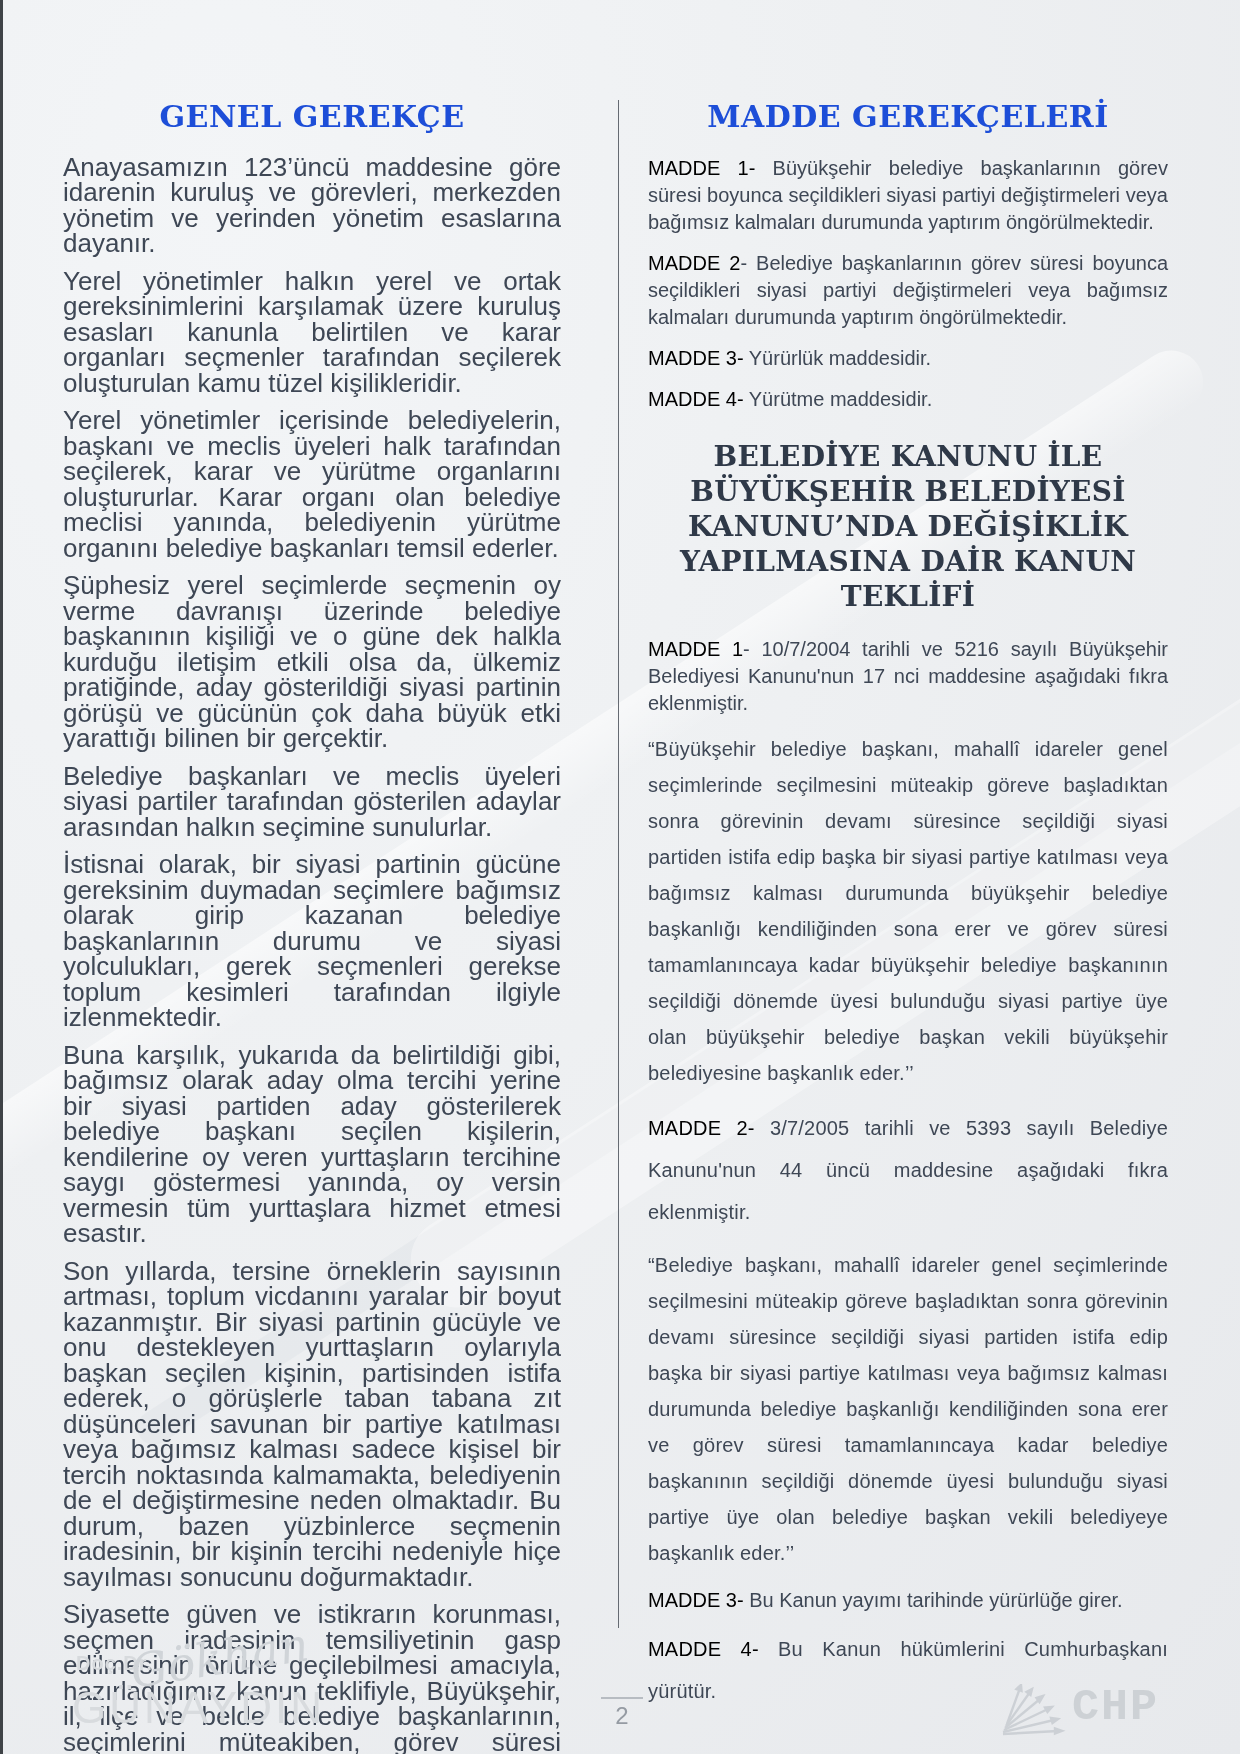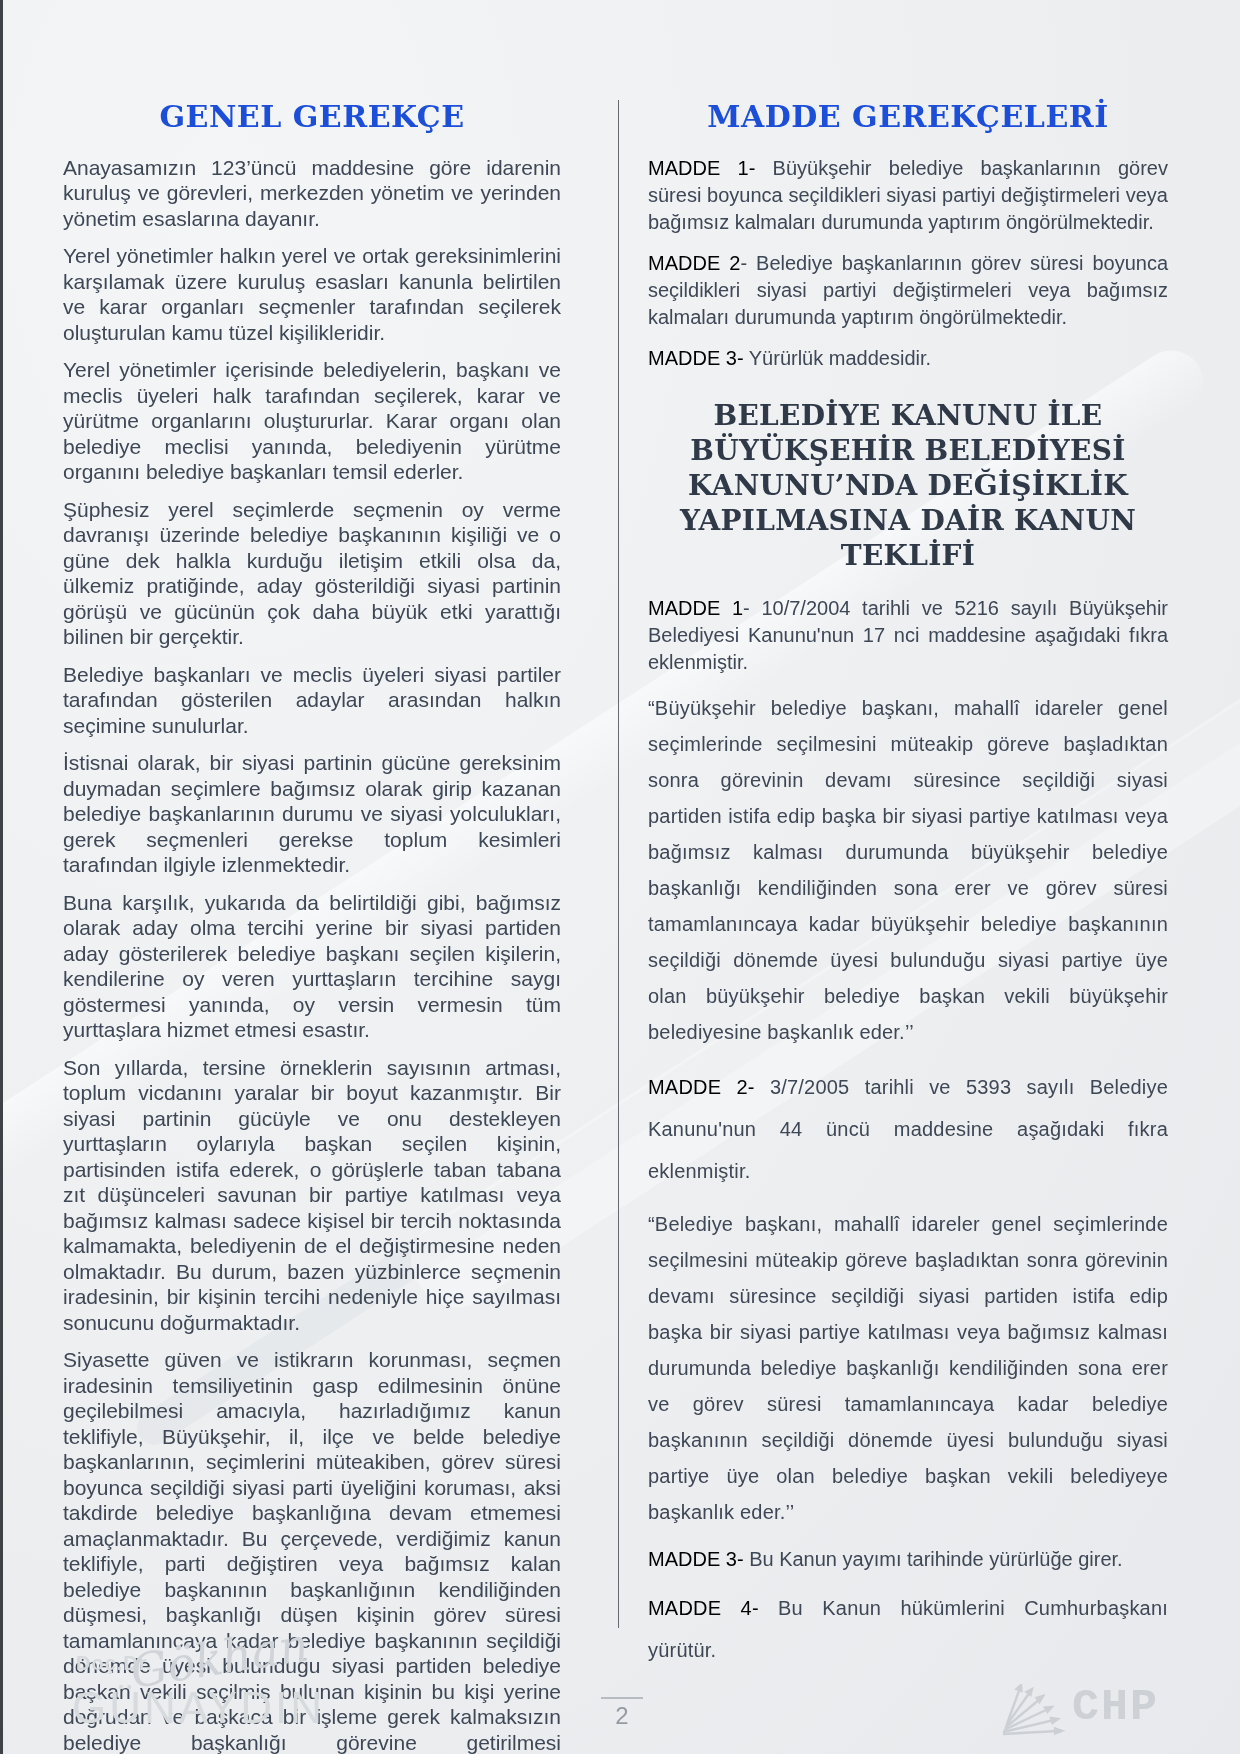--- a/index.html
+++ b/index.html
@@ -26,21 +26,21 @@
   .col-right { left:648px; width:520px; }
   .col-divider { position:absolute; left:618px; top:100px; width:1px; height:1528px; background:#656a72; }
 
   .col-title {
     margin:12px 0 20px; text-align:center;
     font-family:"DejaVu Serif", serif; font-weight:700;
     font-size:30px; line-height:1.15; color:#1d4ed8; letter-spacing:0.5px;
   }
   .para {
     margin:0 0 12px; text-align:justify;
-    font-size:21px; line-height:25.5px;
+    font-size:26px; line-height:25.5px;
   }
   .madde { margin:0 0 14px; text-align:justify; font-size:20px; line-height:27px; }
   .madde strong { font-weight:400; color:#000000; }
   .madde.loose { line-height:42px; letter-spacing:0.2px; }
   .quote { margin:0 0 16px; text-align:justify; font-size:20px; line-height:36px; letter-spacing:0.2px; }
   .law-title {
     margin:26px 6px 22px; text-align:center;
     font-family:"DejaVu Serif", serif; font-weight:700;
     font-size:28px; line-height:35px; color:#2f3948; letter-spacing:0.3px;
   }
@@ -87,20 +87,21 @@
   <p class="para">Son yıllarda, tersine örneklerin sayısının artması, toplum vicdanını yaralar bir boyut kazanmıştır. Bir siyasi partinin gücüyle ve onu destekleyen yurttaşların oylarıyla başkan seçilen kişinin, partisinden istifa ederek, o görüşlerle taban tabana zıt düşünceleri savunan bir partiye katılması veya bağımsız kalması sadece kişisel bir tercih noktasında kalmamakta, belediyenin de el değiştirmesine neden olmaktadır. Bu durum, bazen yüzbinlerce seçmenin iradesinin, bir kişinin tercihi nedeniyle hiçe sayılması sonucunu doğurmaktadır.</p>
   <p class="para">Siyasette güven ve istikrarın korunması, seçmen iradesinin temsiliyetinin gasp edilmesinin önüne geçilebilmesi amacıyla, hazırladığımız kanun teklifiyle, Büyükşehir, il, ilçe ve belde belediye başkanlarının, seçimlerini müteakiben, görev süresi boyunca seçildiği siyasi parti üyeliğini koruması, aksi takdirde belediye başkanlığına devam etmemesi amaçlanmaktadır. Bu çerçevede, verdiğimiz kanun teklifiyle, parti değiştiren veya bağımsız kalan belediye başkanının başkanlığının kendiliğinden düşmesi, başkanlığı düşen kişinin görev süresi tamamlanıncaya kadar belediye başkanının seçildiği dönemde üyesi bulunduğu siyasi partiden belediye başkan vekili seçilmiş bulunan kişinin bu kişi yerine doğrudan ve başkaca bir işleme gerek kalmaksızın belediye başkanlığı görevine getirilmesi  amaçlanmaktadır.</p>
 </div>
 
 <div class="column col-right">
   <h1 class="col-title">MADDE GEREKÇELERİ</h1>
 
   <p class="madde"><strong>MADDE 1-</strong><span> Büyükşehir belediye başkanlarının görev süresi boyunca seçildikleri siyasi partiyi değiştirmeleri veya bağımsız kalmaları durumunda yaptırım öngörülmektedir.</span></p>
   <p class="madde"><strong>MADDE 2</strong><span>- Belediye başkanlarının görev süresi boyunca seçildikleri siyasi partiyi değiştirmeleri veya bağımsız kalmaları durumunda yaptırım öngörülmektedir.</span></p>
   <p class="madde"><strong>MADDE 3-</strong><span> Yürürlük maddesidir.</span></p>
+  <p class="madde"><strong>MADDE 4-</strong><span> Yürütme maddesidir.</span></p>
 
   <h2 class="law-title">BELEDİYE KANUNU İLE BÜYÜKŞEHİR BELEDİYESİ KANUNU’NDA DEĞİŞİKLİK YAPILMASINA DAİR KANUN TEKLİFİ</h2>
 
   <p class="madde"><strong>MADDE 1</strong><span>- 10/7/2004 tarihli ve 5216 sayılı Büyükşehir Belediyesi Kanunu'nun 17 nci maddesine aşağıdaki fıkra eklenmiştir.</span></p>
   <p class="quote">“Büyükşehir belediye başkanı, mahallî idareler genel seçimlerinde seçilmesini müteakip göreve başladıktan sonra görevinin devamı süresince seçildiği siyasi partiden istifa edip başka bir siyasi partiye katılması veya bağımsız kalması durumunda büyükşehir belediye başkanlığı kendiliğinden sona erer ve görev süresi tamamlanıncaya kadar büyükşehir belediye başkanının seçildiği dönemde üyesi bulunduğu siyasi partiye üye olan büyükşehir belediye başkan vekili büyükşehir belediyesine başkanlık eder.’’</p>
   <p class="madde loose"><strong>MADDE 2-</strong><span> 3/7/2005 tarihli ve 5393 sayılı Belediye Kanunu'nun 44 üncü maddesine aşağıdaki fıkra eklenmiştir.</span></p>
   <p class="quote">“Belediye başkanı, mahallî idareler genel seçimlerinde seçilmesini müteakip göreve başladıktan sonra görevinin devamı süresince seçildiği siyasi partiden istifa edip başka bir siyasi partiye katılması veya bağımsız kalması durumunda belediye başkanlığı kendiliğinden sona erer ve görev süresi tamamlanıncaya kadar belediye başkanının seçildiği dönemde üyesi bulunduğu siyasi partiye üye olan belediye başkan vekili belediyeye başkanlık eder.’’</p>
   <p class="madde"><strong>MADDE 3-</strong><span> Bu Kanun yayımı tarihinde yürürlüğe girer.</span></p>
   <p class="madde loose"><strong>MADDE 4-</strong><span> Bu Kanun hükümlerini Cumhurbaşkanı yürütür.</span></p>
 </div>

